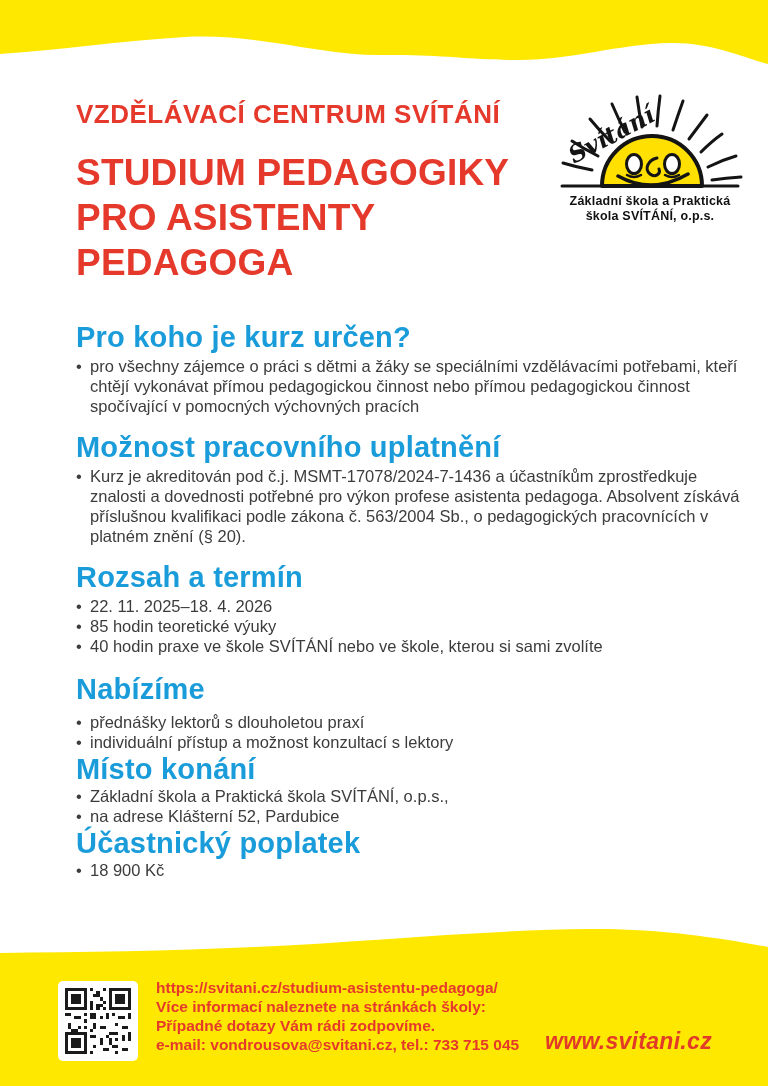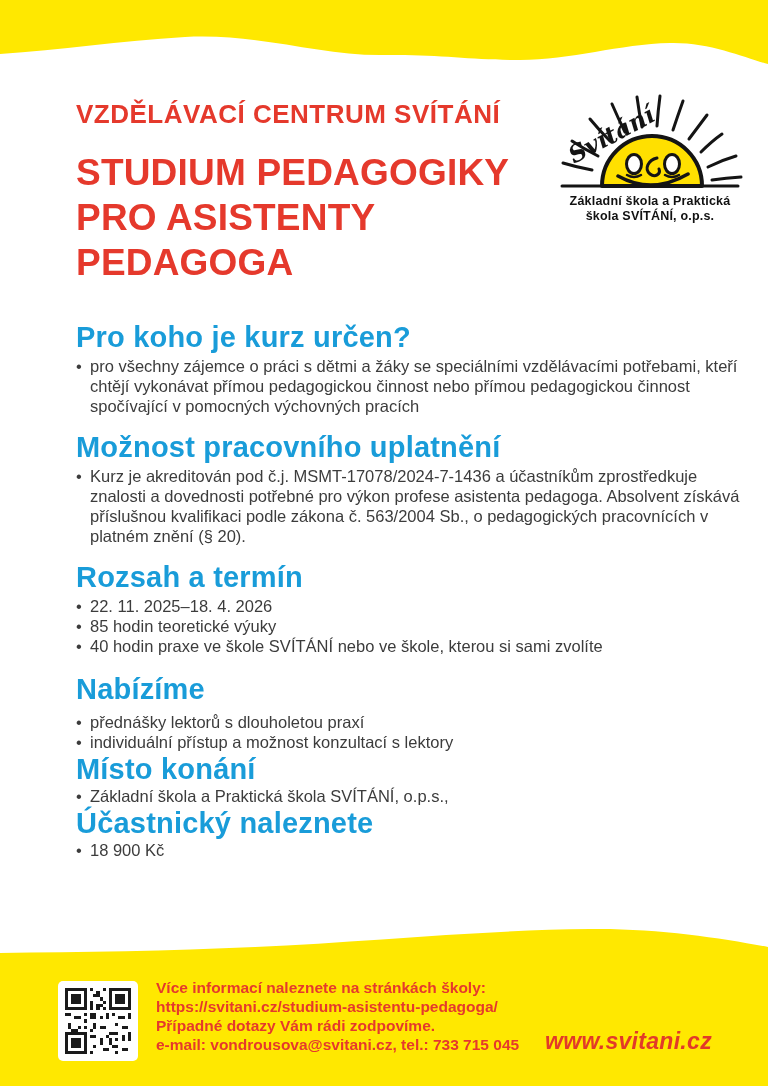--- a/index.html
+++ b/index.html
@@ -110,23 +110,24 @@
 
     <h2 class="sec-heading mt16">Nabízíme</h2>
     <ul class="sec-list mt6">
       <li>přednášky lektorů s dlouholetou praxí</li>
       <li>individuální přístup a možnost konzultací s lektory</li>
     </ul>
 
     <h2 class="sec-heading mt10">Místo konání</h2>
     <ul class="sec-list mt4">
       <li>Základní škola a Praktická škola SVÍTÁNÍ, o.p.s.,</li>
-    </ul>
-
-    <h2 class="sec-heading mt10">Účastnický naleznete</h2>
+      <li>na adrese Klášterní 52, Pardubice</li>
+    </ul>
+
+    <h2 class="sec-heading mt10">Účastnický poplatek</h2>
     <ul class="sec-list mt4">
       <li>18 900 Kč</li>
     </ul>
   </div>
 
   <div class="footer">
     <div class="qr-box">
       <svg width="66" height="66" viewBox="0 0 21 21" shape-rendering="crispEdges">
         <rect width="21" height="21" fill="#fff"></rect>
         <g fill="#1a1a1a">
@@ -184,21 +185,21 @@
             <rect x="16" y="16" width="1" height="1"></rect>
           <rect x="18" y="15" width="1" height="2"></rect>
             <rect x="20" y="14" width="1" height="3"></rect>
             <rect x="15" y="18" width="2" height="1"></rect>
           <rect x="18" y="19" width="2" height="1"></rect>
             <rect x="16" y="20" width="1" height="1"></rect>
         </g>
       </svg>
     </div>
     <div class="footer-text">
+      <div>https://svitani.cz/studium-asistentu-pedagoga/</div>
       <div>Více informací naleznete na stránkách školy:</div>
-      <div>https://svitani.cz/studium-asistentu-pedagoga/</div>
       <div class="pair2">Případné dotazy Vám rádi zodpovíme.</div>
       <div>e-mail: vondrousova@svitani.cz, tel.: 733 715 045</div>
     </div>
     <div class="website">www.svitani.cz</div>
   </div>
 
 </div>
 
 </body></html>

